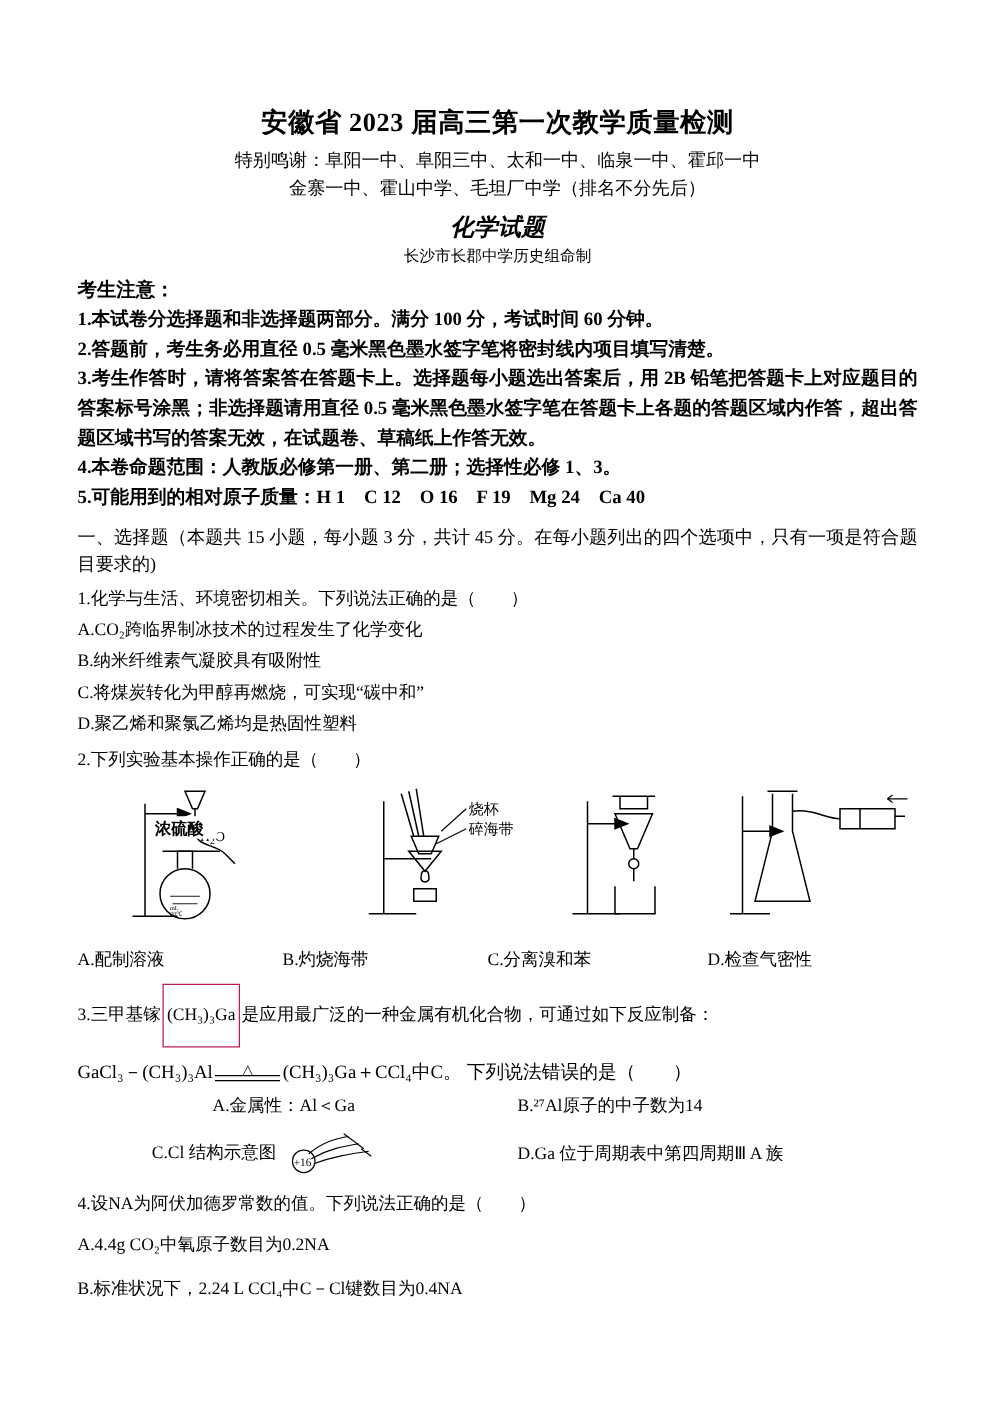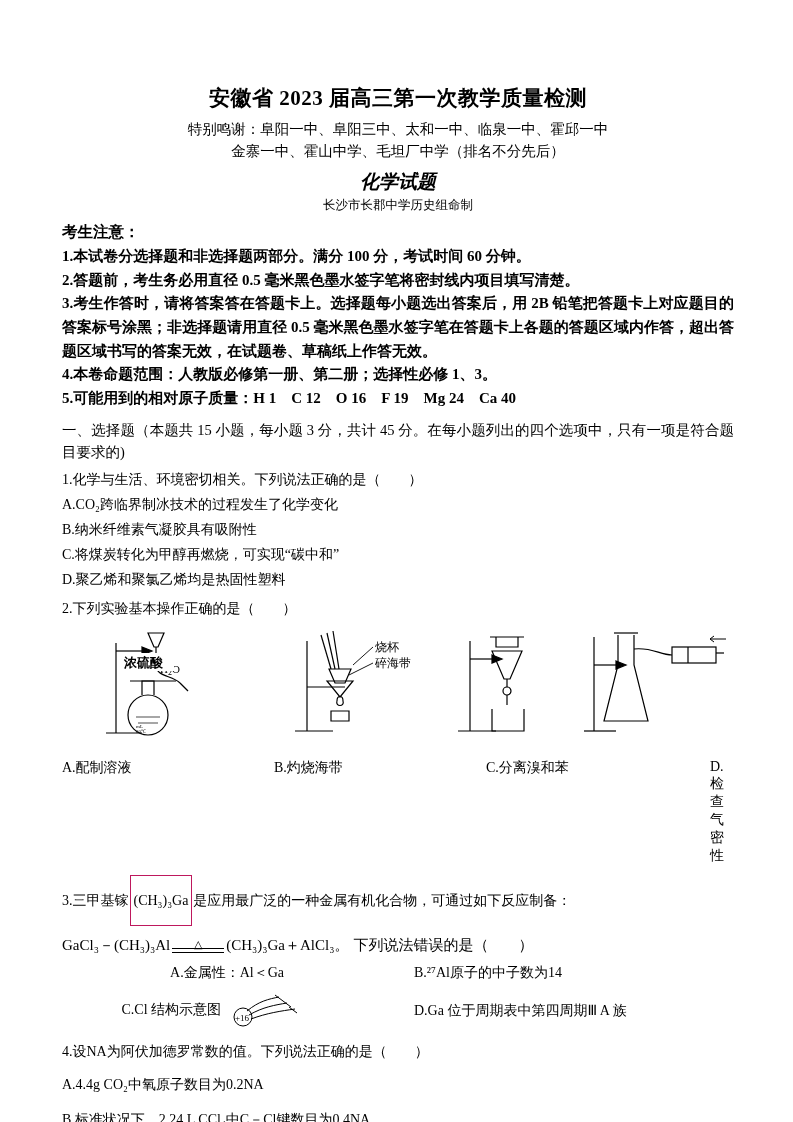--- a/index.html
+++ b/index.html
@@ -95,21 +95,20 @@
     margin-top: 6px;
   }
   .fig {
     position: absolute;
     top: 0;
   }
   .fig-labels {
     display: flex;
     font-size: 14px;
     margin-top: 2px;
-    gap: 48px;
   }
   .fig-labels > div { }
   .eq {
     font-size: 15px;
     margin: 10px 0 4px 0;
     display: flex;
     align-items: center;
     flex-wrap: wrap;
   }
   .frac-arrow {
@@ -304,21 +303,21 @@
     <div class="q-stem" style="margin-top:10px;">
       <span>3.</span><span>三甲基镓</span><span class="boxed">(CH₃)₃Ga</span><span>是应用最广泛的一种金属有机化合物，可通过如下反应制备：</span>
     </div>
 
     <div class="eq">
       <span>GaCl₃－(CH₃)₃Al</span>
       <span class="frac-arrow">
         <span class="top">△</span>
         <span class="bar"></span>
       </span>
-      <span>(CH₃)₃Ga＋AlCl₃。</span>
+      <span>(CH₃)₃Ga＋CCl₄中C。</span>
       <span style="margin-left:4px;">下列说法错误的是（　　）</span>
     </div>
 
     <div class="two-col">
       <div class="c1">A.金属性：Al＜Ga</div>
       <div class="c2">B.²⁷Al原子的中子数为14</div>
     </div>
 
     <div class="two-col" style="align-items:center;">
       <div class="c1">

